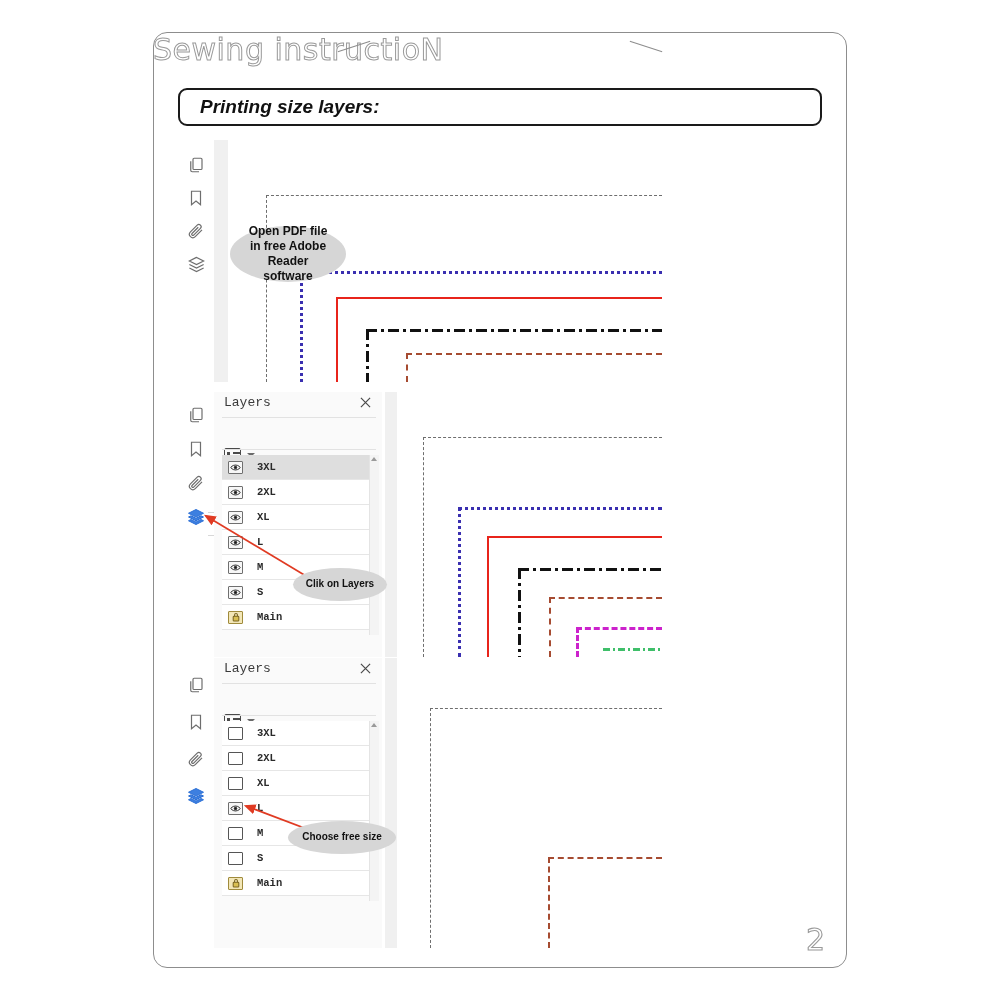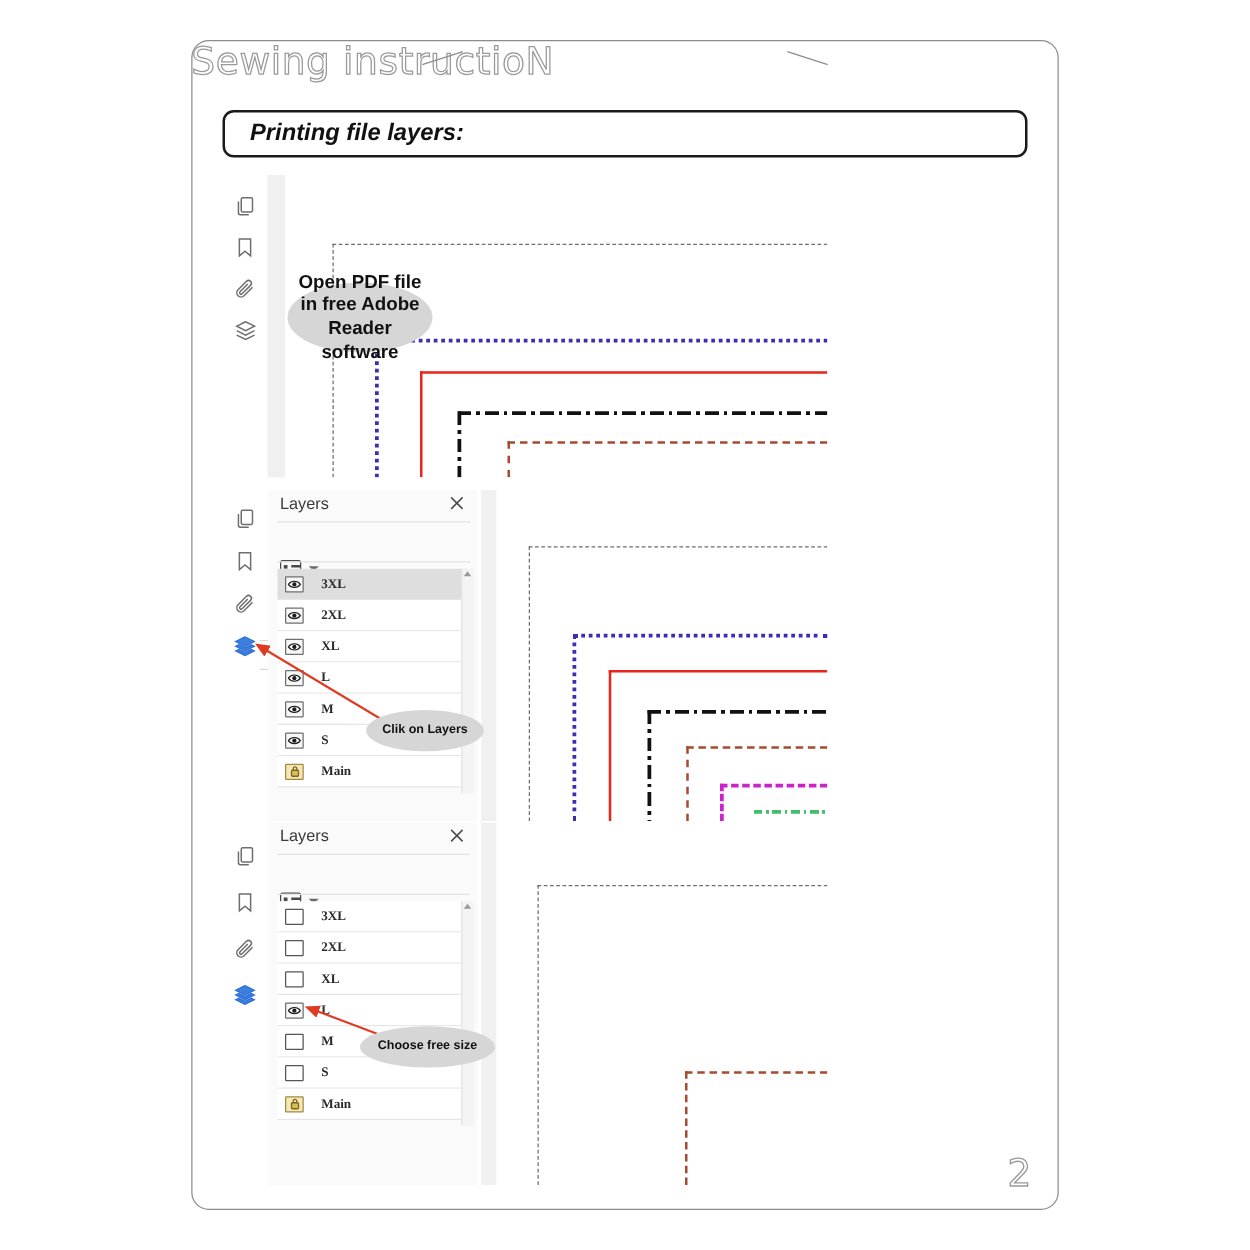--- a/index.html
+++ b/index.html
@@ -50,21 +50,21 @@
   .rail-icon svg{display:block;}
   .rail-icon.active{color:#2b6fd6;}
   .rail-gutter{position:absolute;width:14px;top:0;height:100%;background:#f0f0f0;}
   .rail-tab{position:absolute;width:9px;height:22px;border:1px solid #d8d8d8;
             border-left:none;border-radius:0 4px 4px 0;background:#fff;}
 
   
   .lp{position:absolute;background:#fafafa;}
   .lp-head{position:relative;height:28px;}
   .lp-title{position:absolute;left:10px;top:3px;font-size:13px;color:#3a3a3a;
-            font-family:Liberation Sans, sans-serif;}
+            font-family:Liberation Mono, monospace;}
   .lp-close{position:absolute;right:8px;top:1px;width:18px;height:18px;
             color:#4a4a4a;display:flex;align-items:center;justify-content:center;}
   .lp-rule{position:absolute;left:8px;right:6px;height:0;border-top:1px solid #e2e2e2;}
   .lp-toolbar{position:relative;height:26px;}
   .lp-listbtn{position:absolute;left:10px;top:3px;width:17px;height:15px;
               border:1.4px solid #4a4a4a;border-radius:2px;
               display:flex;align-items:center;box-sizing:border-box;}
   .lp-listbtn i{display:block;width:3px;height:3px;background:#4a4a4a;margin-left:2px;}
   .lp-listbtn u{display:block;width:7px;height:1.4px;background:#4a4a4a;margin-left:2px;text-decoration:none;}
   .lp-caret{position:absolute;left:33px;top:8px;width:0;height:0;
@@ -73,21 +73,21 @@
   .lp-rows{position:absolute;left:8px;}
   .lp-row{position:relative;display:flex;align-items:center;
           border-bottom:1px solid #e6e6e6;background:#fff;}
   .lp-row.sel{background:#dedede;}
   .lp-vis{width:15px;height:13px;border:1.2px solid #6f6f6f;border-radius:1px;
           background:#f7f7f7;display:flex;align-items:center;justify-content:center;
           flex:none;box-sizing:border-box;}
   .lp-vis.empty{background:#fff;border:1.3px solid #555;}
   .lp-vis.lock{background:#f3e7b8;border:1.2px solid #a08b3c;}
   .lp-label{font-size:10.5px;font-weight:bold;color:#2a2a2a;
-            font-family:Liberation Serif, serif;}
+            font-family:Liberation Mono, monospace;}
   .lp-scroll{position:absolute;width:9px;background:#f4f4f4;border-left:1px solid #e4e4e4;}
   .lp-scroll-up{position:absolute;top:2px;left:1px;width:0;height:0;
                 border-left:3.5px solid transparent;border-right:3.5px solid transparent;
                 border-bottom:4px solid #9a9a9a;}
 
   
   .viewer{position:absolute;background:#fff;overflow:hidden;}
   .ln{position:absolute;}
   .ln.h{height:0;}
   .ln.v{width:0;}
@@ -113,21 +113,21 @@
 
 <div class="page-frame"></div>
 
 <div class="title-wrap">
   <span class="title-text">Sewing instructioN</span>
 </div>
 <div class="title-dash left"></div>
 <div class="title-dash right"></div>
 
 <div class="subtitle-box">
-  <span class="subtitle-text">Printing file layers:</span>
+  <span class="subtitle-text">Printing size layers:</span>
 </div>
 
 <div class="reader" style="left:178px;top:140px;width:484px;height:242px;">
 
   <div class="rail" style="padding-top:12px;">
     <div class="rail-icon" style="margin-bottom:7px;">
       <svg width="18" height="18" viewBox="0 0 24 24" fill="none" stroke="currentColor" stroke-width="1.6">
         <rect x="8" y="3" width="12" height="15" rx="1.5"></rect>
           <path d="M5 7v12a2 2 0 0 0 2 2h9"></path>
       </svg>
@@ -165,21 +165,21 @@
 
     <div class="ln h" style="left:130px;top:189px;width:296px;height:3px;
          background:repeating-linear-gradient(to right,#111 0 11px,transparent 11px 15px,#111 15px 18px,transparent 18px 22px);"></div>
     <div class="ln v" style="left:130px;top:189px;width:3px;height:53px;
          background:repeating-linear-gradient(to bottom,#111 0 11px,transparent 11px 15px,#111 15px 18px,transparent 18px 22px);"></div>
 
     <div class="ln h" style="left:170px;top:213px;width:256px;border-top:2.6px dashed #a64b31;"></div>
     <div class="ln v" style="left:170px;top:213px;height:29px;border-left:2.6px dashed #a64b31;"></div>
   </div>
 
-  <div class="callout" style="left:52px;top:86px;width:116px;height:56px;font-size:15px;">
+  <div class="callout" style="left:52px;top:86px;width:116px;height:56px;font-size:12px;">
     <span style="white-space:pre-line;">Open PDF file
 in free Adobe Reader
 software</span>
   </div>
 </div>
 
 <div class="reader" style="left:178px;top:392px;width:484px;height:265px;">
 
   <div class="rail" style="padding-top:10px;">
     <div class="rail-icon" style="margin-bottom:8px;">

